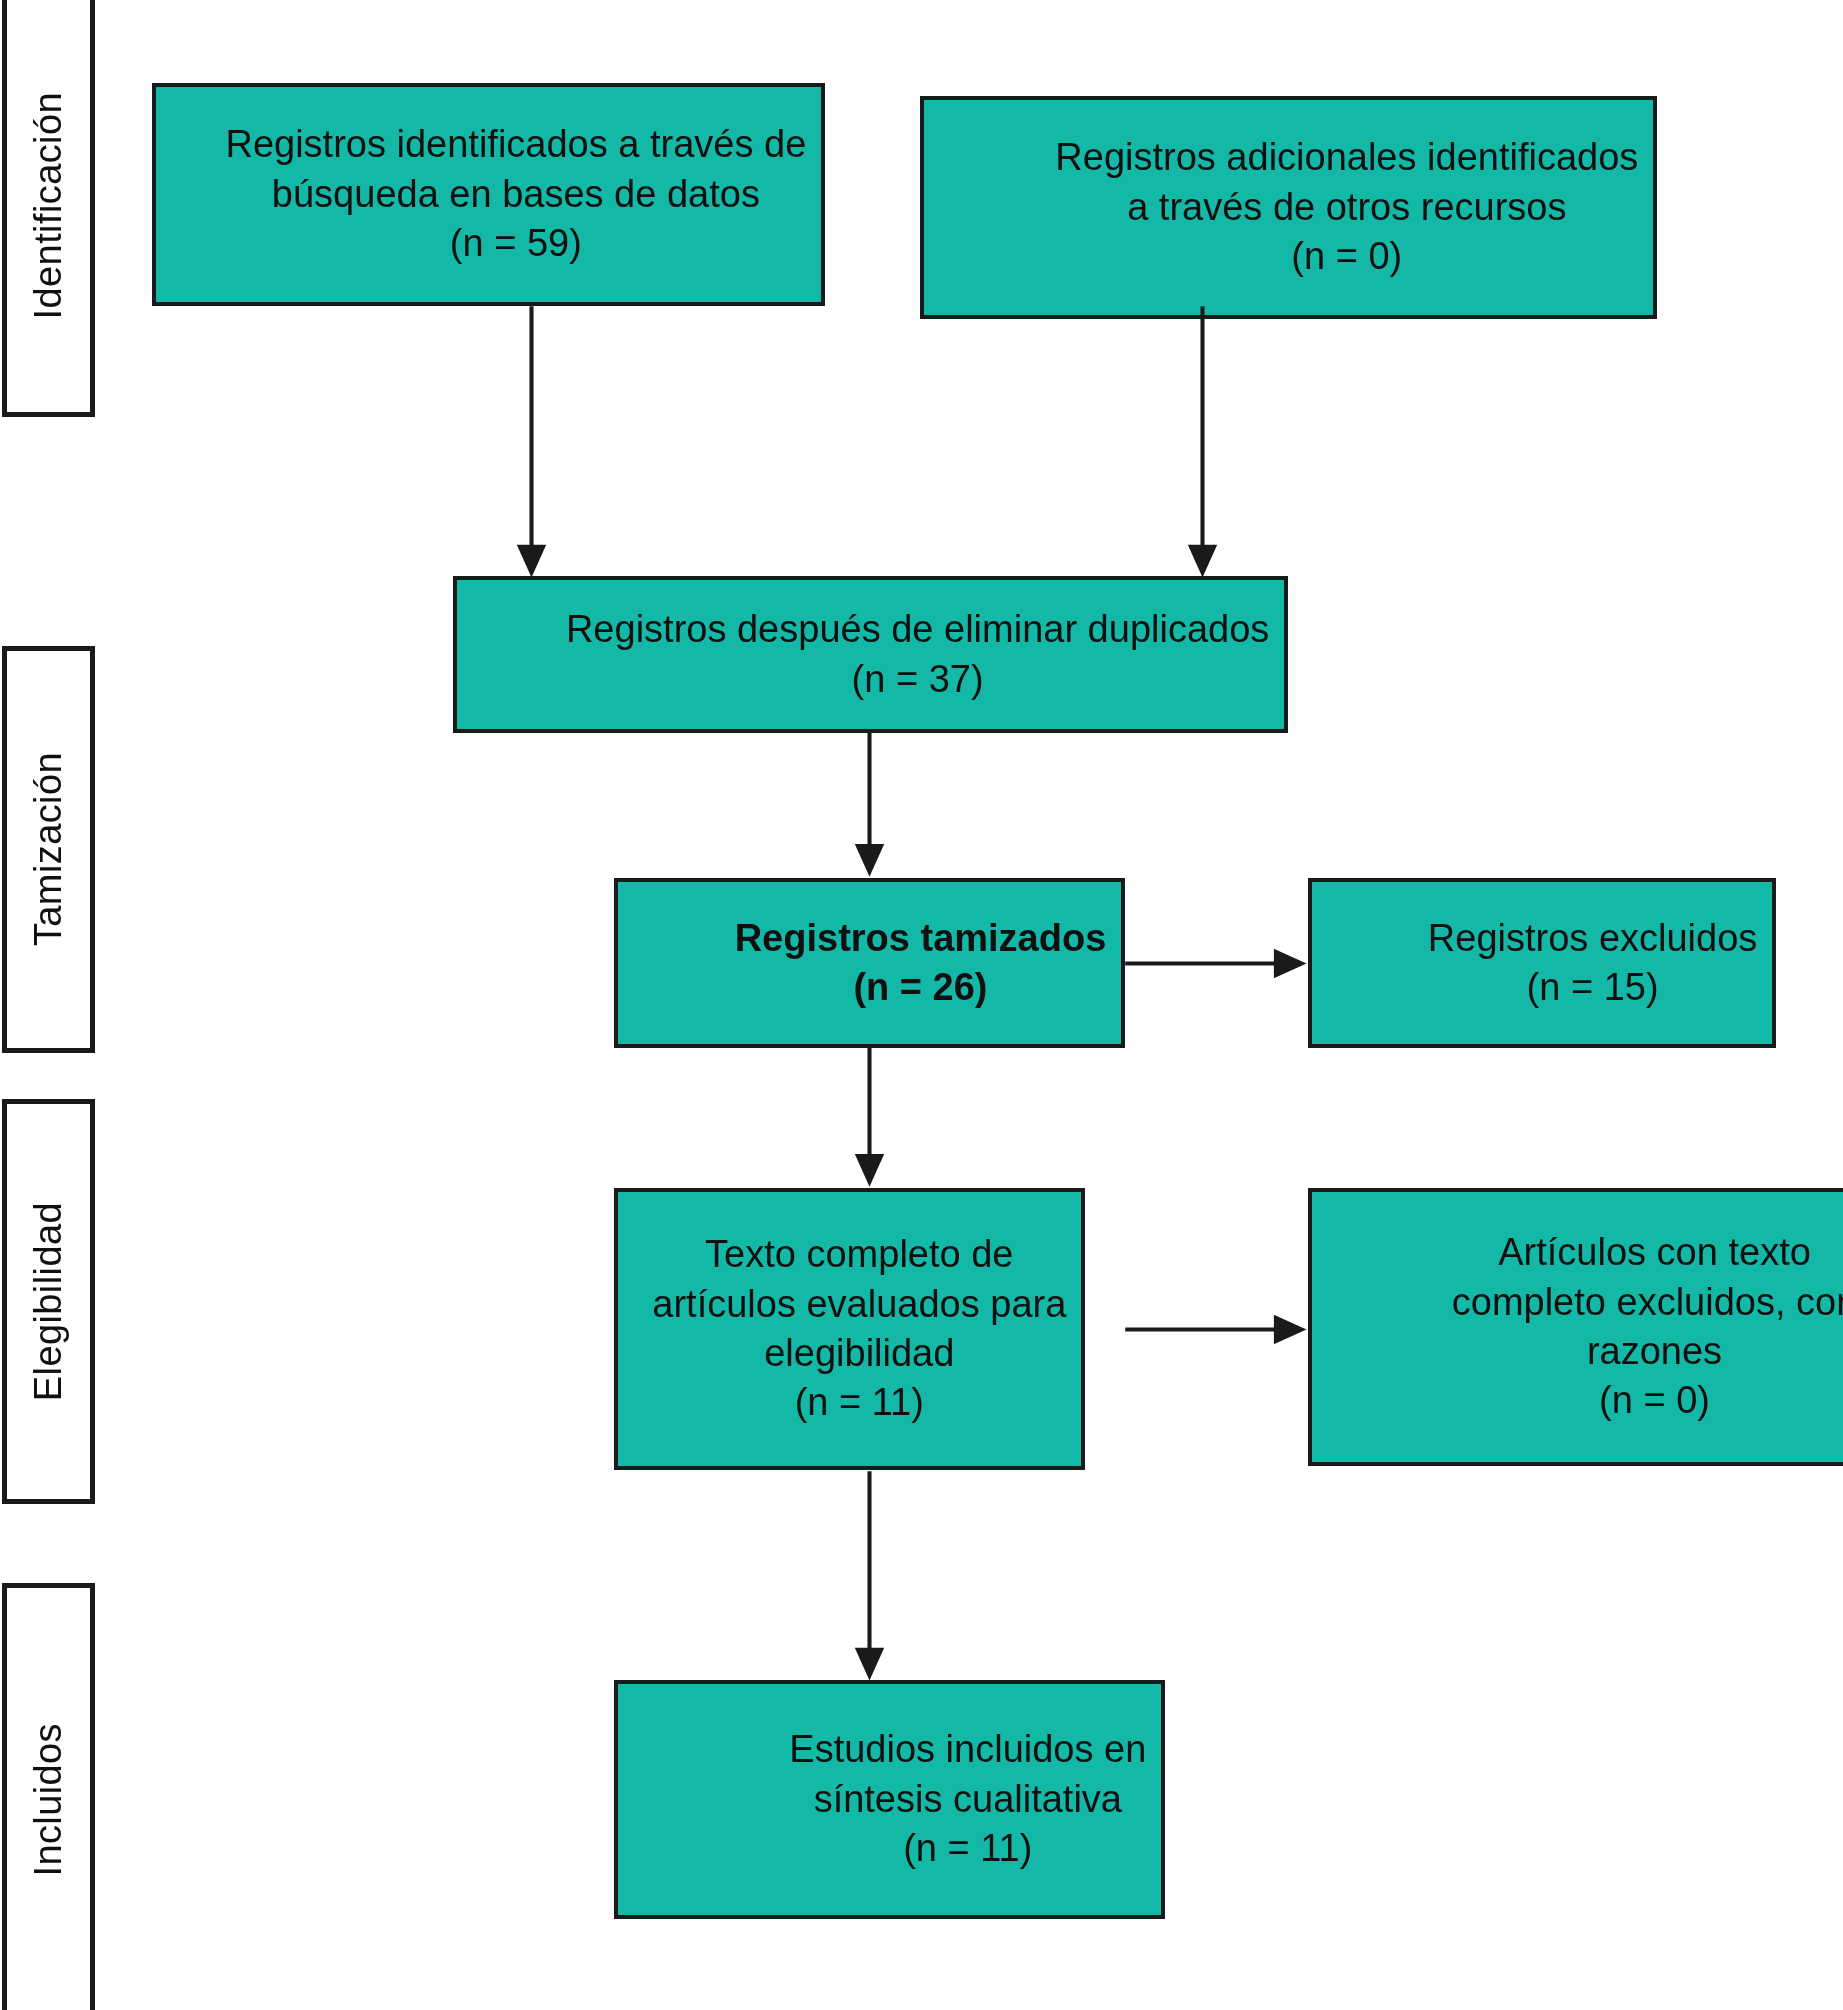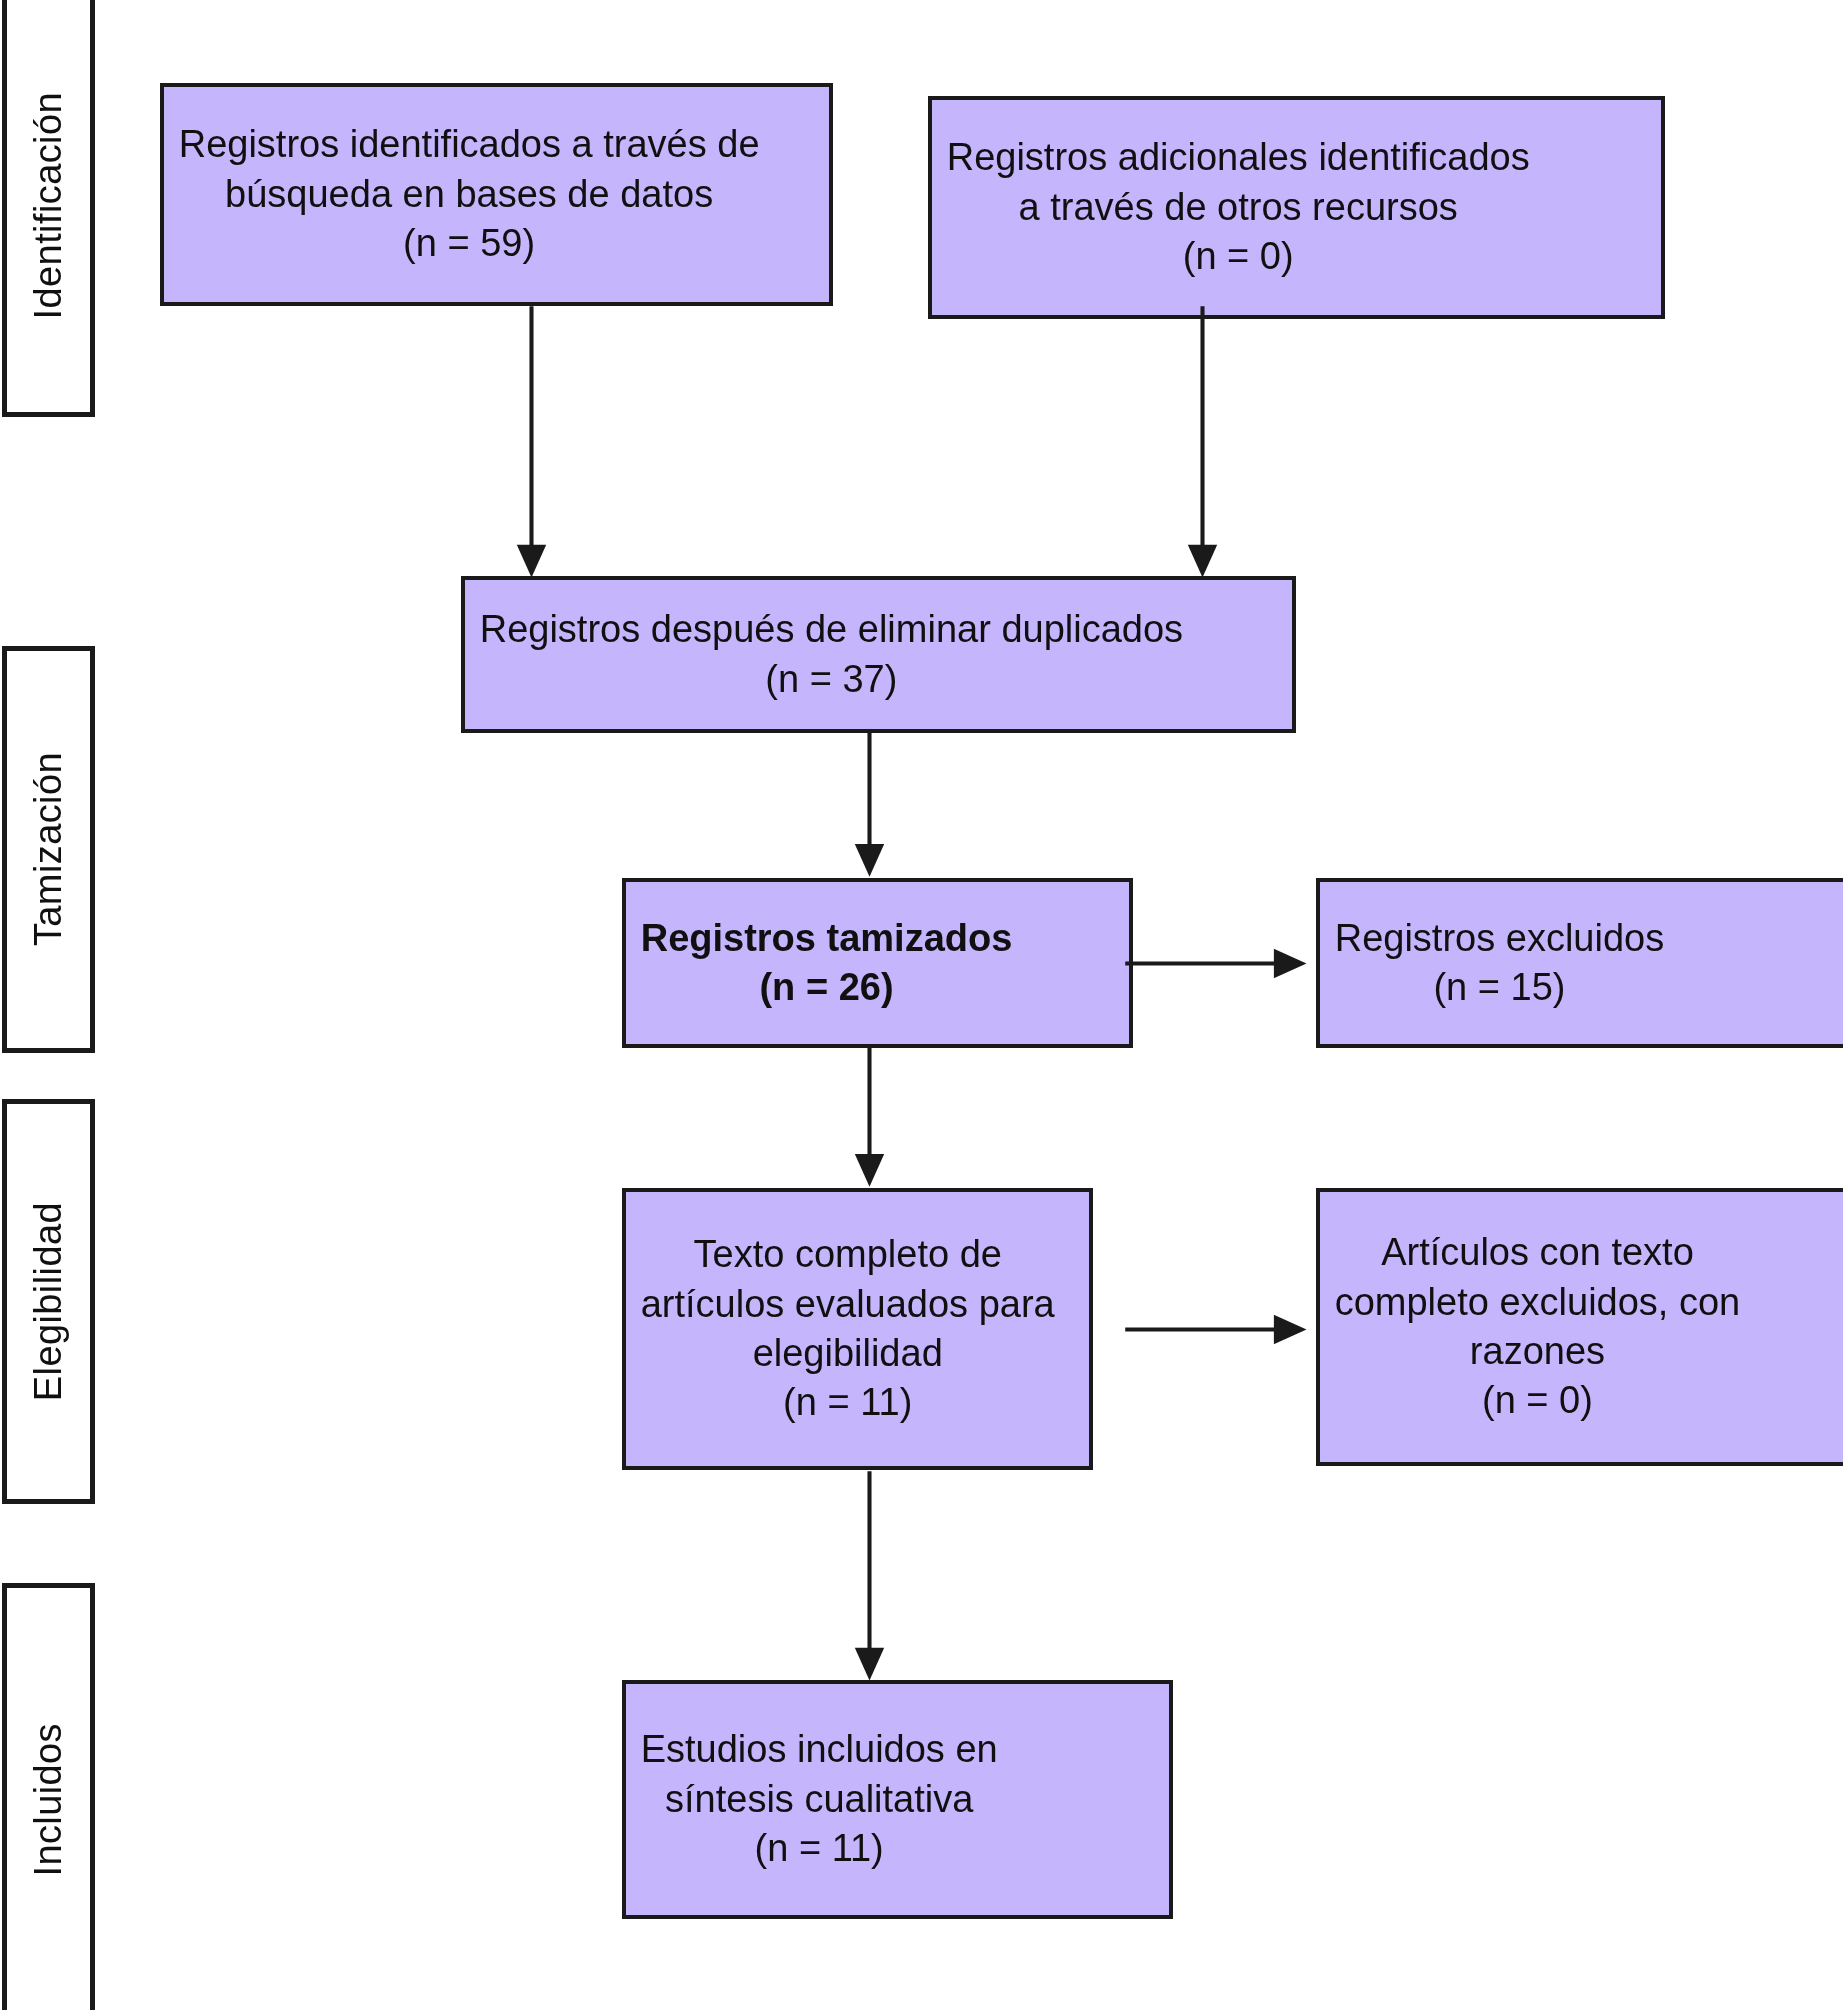--- a/index.html
+++ b/index.html
@@ -36,27 +36,26 @@
     letter-spacing: 0.4px;
     white-space: nowrap;
     line-height: 1;
     color: #101010;
   }
 
   
   .flow-box {
     position: absolute;
     border: 4.9px solid #1a1a1a;
-    background: #c4b5fd;
+    background: #14b8a6;
     box-sizing: border-box;
     display: flex;
     align-items: center;
-    justify-content: flex-start;
+    justify-content: flex-end;
     padding: 8.2px 14.7px;
-    margin-left: 8px;
   }
   .flow-text {
     text-align: center;
     font-size: 38px;
     line-height: 1.30;
     white-space: pre-line;
     color: #101010;
   }
 
   
@@ -108,21 +107,21 @@
   <div class="flow-box" style="left:453px; top:576px; width:835px; height:157px;">
     <div class="flow-text">Registros después de eliminar duplicados
 (n = 37)</div>
   </div>
 
   <div class="flow-box" style="left:614px; top:878px; width:511px; height:170px;font-weight:bold;">
     <div class="flow-text">Registros tamizados
 (n = 26)</div>
   </div>
 
-  <div class="flow-box" style="left:1308px; top:878px; width:536px; height:170px;">
+  <div class="flow-box" style="left:1308px; top:878px; width:468px; height:170px;">
     <div class="flow-text">Registros excluidos
 (n = 15)</div>
   </div>
 
   <div class="flow-box" style="left:614px; top:1188px; width:471px; height:282px;">
     <div class="flow-text">Texto completo de
 artículos evaluados para
 elegibilidad
 (n = 11)</div>
   </div>

